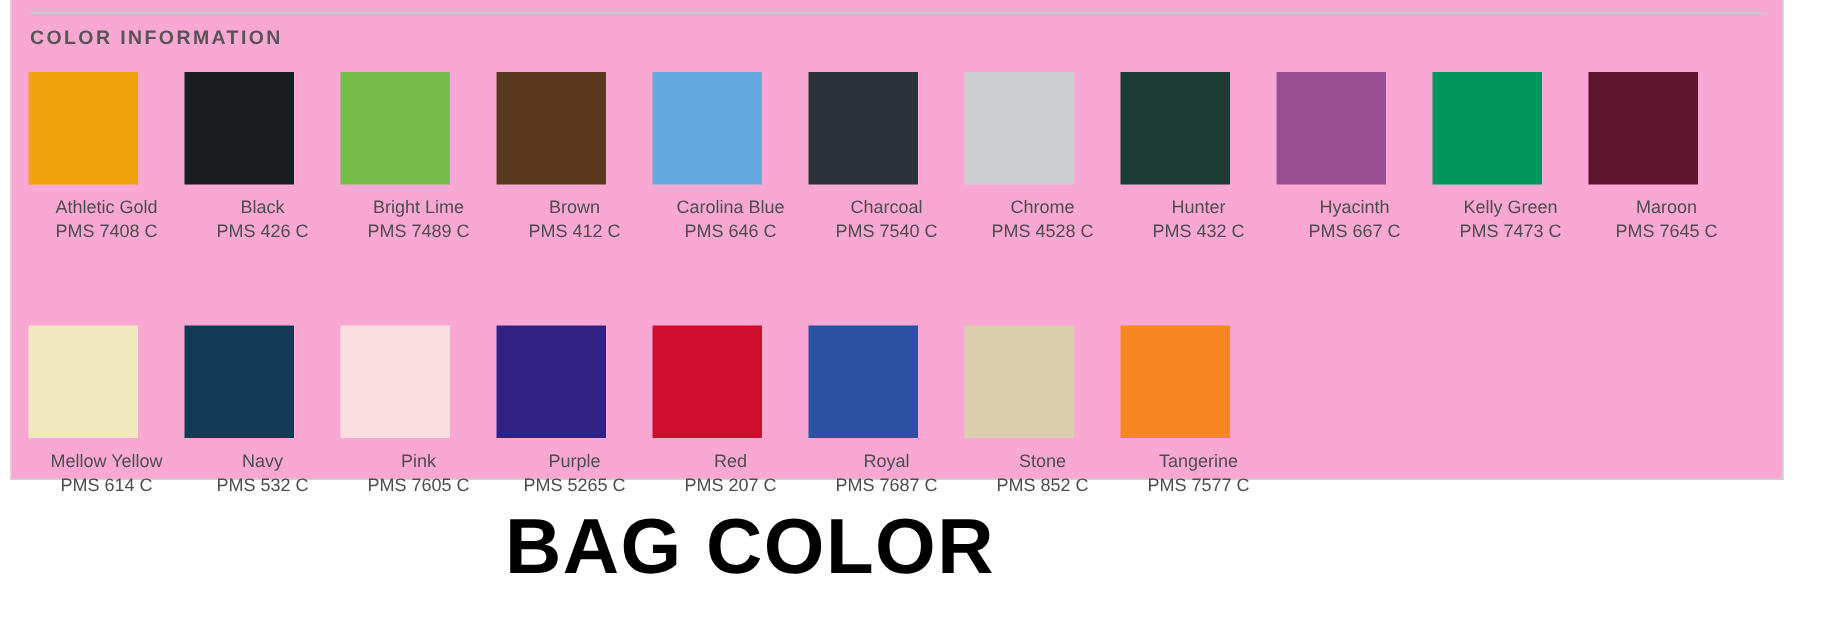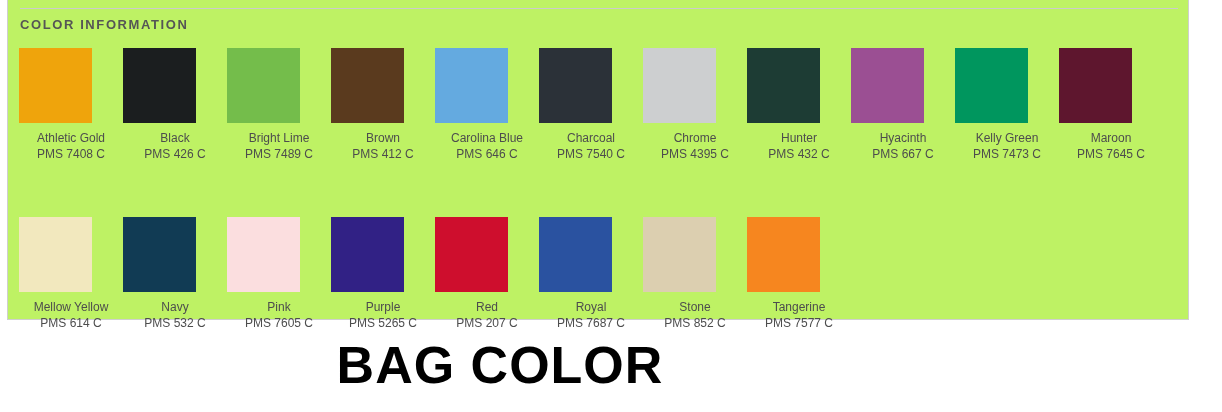--- a/index.html
+++ b/index.html
@@ -17,21 +17,21 @@
 
   #panel {
     position: absolute;
     left: 7px;
     top: 0px;
     width: 1182px;
     height: 320px;
     border: 1px solid #cfcfcf;
     border-top: none;
     box-sizing: border-box;
-    background: #bef264;
+    background: #f9a8d4;
   }
 
   #panel-head {
     position: absolute;
     left: 12px;
     top: 8px;
     width: 1158px;
     border-top: 1px solid #cbcbcb;
   }
 
@@ -136,21 +136,21 @@
           <div class="swatch-pms">PMS 646 C</div>
         </div>
         <div class="swatch-cell">
           <span class="swatch-chip" style="background-color: rgb(43, 49, 56);"></span>
           <div class="swatch-label">Charcoal</div>
           <div class="swatch-pms">PMS 7540 C</div>
         </div>
         <div class="swatch-cell">
           <span class="swatch-chip" style="background-color: rgb(205, 207, 208);"></span>
           <div class="swatch-label">Chrome</div>
-          <div class="swatch-pms">PMS 4395 C</div>
+          <div class="swatch-pms">PMS 4528 C</div>
         </div>
         <div class="swatch-cell">
           <span class="swatch-chip" style="background-color: rgb(29, 60, 52);"></span>
           <div class="swatch-label">Hunter</div>
           <div class="swatch-pms">PMS 432 C</div>
         </div>
         <div class="swatch-cell">
           <span class="swatch-chip" style="background-color: rgb(155, 79, 147);"></span>
           <div class="swatch-label">Hyacinth</div>
           <div class="swatch-pms">PMS 667 C</div>

